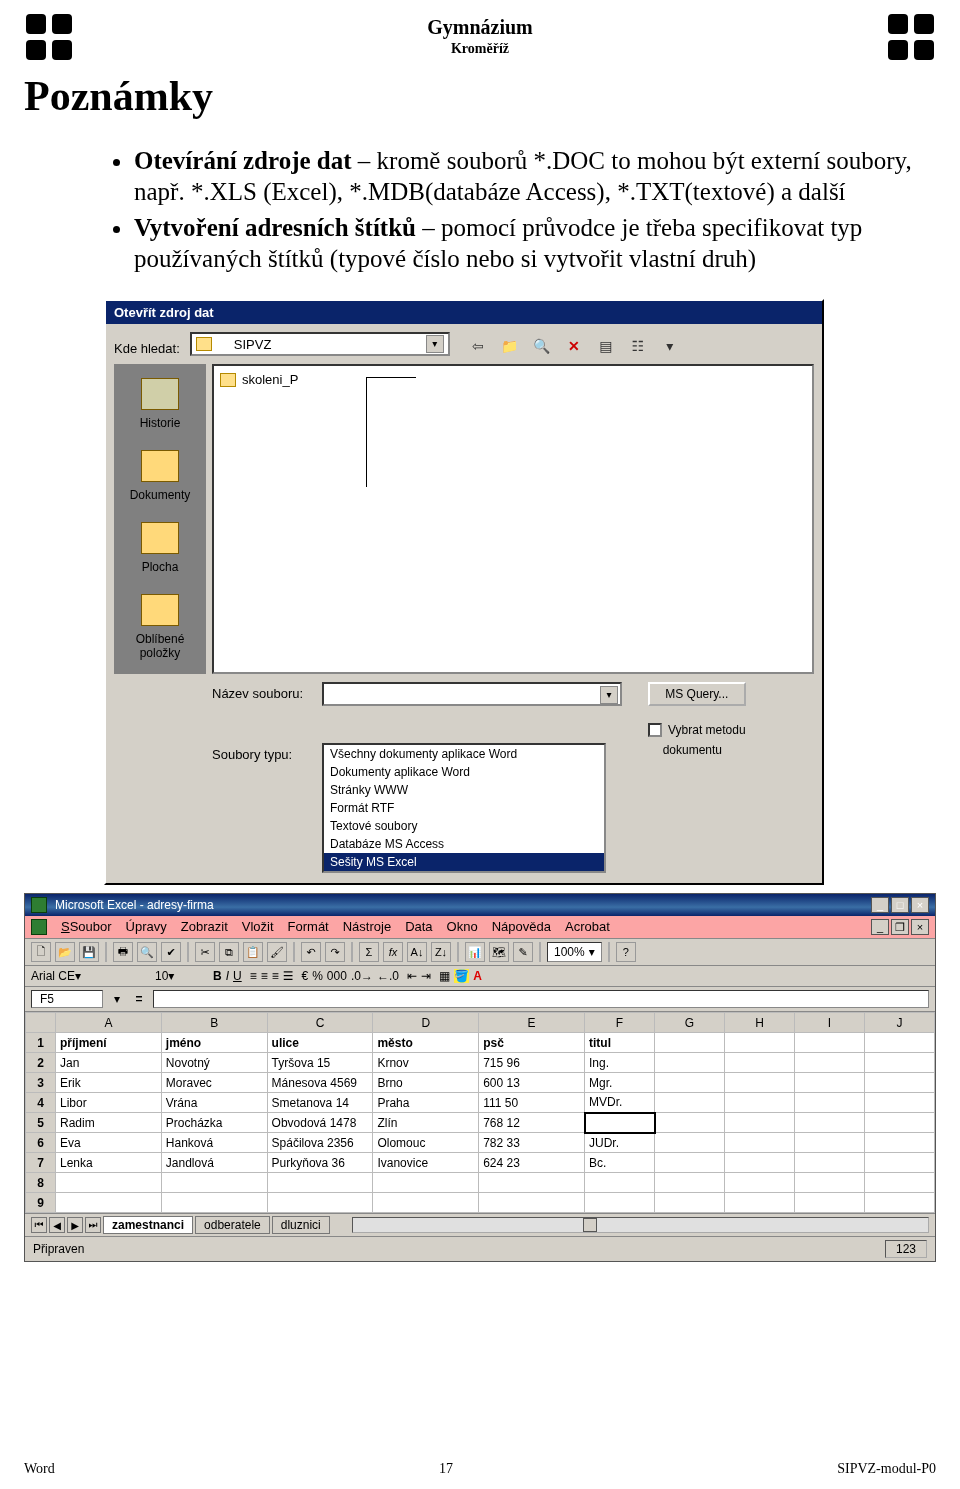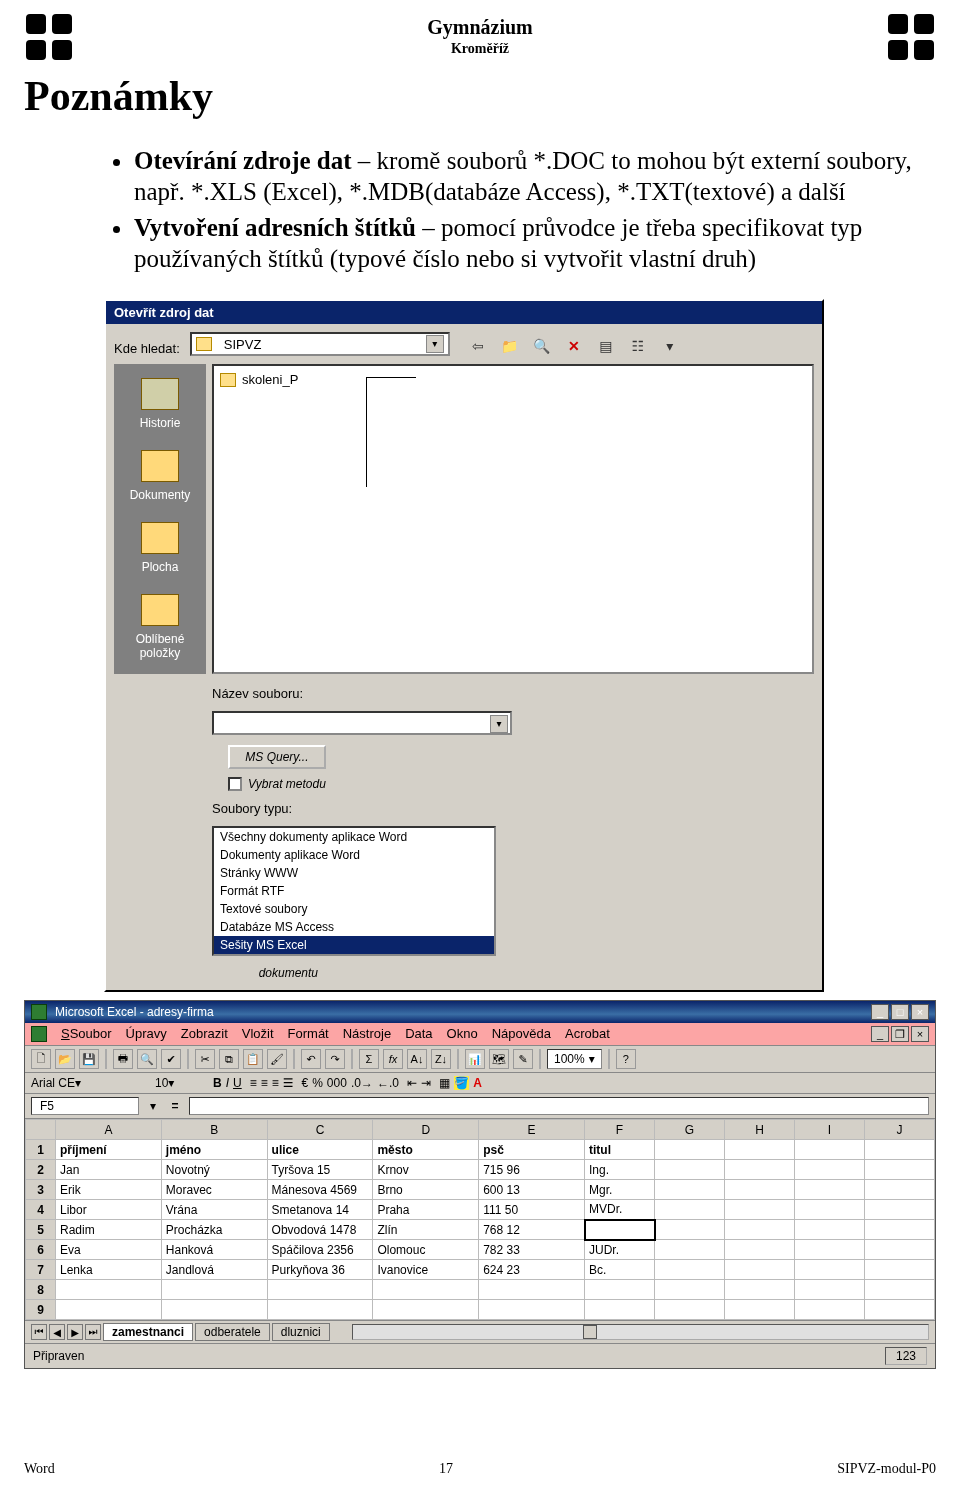--- a/index.html
+++ b/index.html
@@ -79,39 +79,39 @@
     gap: 10px;
     padding: 8px 8px 2px 8px;
   }
   .kde-label { font-size: 13px; }
   .combo {
     background: #fff;
     border: 2px inset #888;
     height: 24px;
     display: flex; align-items: center;
     padding: 0 4px;
-    gap: 12px;
+    gap: 22px;
     flex: 0 0 260px;
   }
   .combo .folder { width: 16px; height: 14px; background: #ffe08a; border: 1px solid #b58a00; }
   .combo .drop { margin-left: auto; width: 18px; height: 18px; background: #d4d0c8; border: 1px solid #888; text-align: center; line-height: 16px; font-size: 10px; }
   .tb-icons { display: flex; gap: 12px; align-items: center; margin-left: 8px; }
   .tb-btn { width: 20px; height: 20px; display: flex; align-items:center; justify-content:center; font-size: 14px; color: #333; }
   .tb-btn.red { color: #c00; font-weight: bold; }
   .places {
     width: 92px;
     display: flex; flex-direction: column;
     gap: 0;
     background: #808080;
     padding: 4px;
   }
   .place {
     text-align: center;
     padding: 10px 2px;
-    color: #ffffff;
+    color: #000000;
     font-size: 12px;
   }
   .place .pic {
     width: 38px; height: 32px; margin: 0 auto 6px auto;
     background: #ffd97a; border: 1px solid #7a5a00;
   }
   .place.dark .pic { background: #d0cfa8; }
   .list-area {
     flex: 1;
     background: #fff;
@@ -136,42 +136,42 @@
     position: absolute;
     left: 262px; top: 78px;
     width: 50px; height: 110px;
     border-left: 1px solid #000;
     border-top: 1px solid #000;
   }
   .bottom-rows {
     padding: 0 8px 10px 106px;
     display: flex; flex-direction: column; gap: 6px;
   }
-  .brow { display: flex; align-items: flex-start; gap: 10px; flex-direction: column; }
+  .brow { display: flex; align-items: flex-start; gap: 10px; }
   .blabel { width: 100px; font-size: 13px; padding-top: 4px; }
   .bfield { border: 2px inset #888; background: #fff; height: 24px; width: 300px; position: relative; }
   .bfield .drop { position: absolute; right: 2px; top: 2px; width: 18px; height: 18px; background: #d4d0c8; border: 1px solid #888; text-align: center; line-height: 16px; font-size: 10px; }
   .typesel {
     border: 2px inset #888; background: #fff;
     width: 284px;
     font-size: 12px;
   }
   .typesel .opt { padding: 2px 6px; }
   .typesel .opt.sel { background: #0a246a; color: #fff; }
   .winbtn {
     background: #d4d0c8;
     border: 2px outset #fff;
     padding: 3px 10px;
     font-size: 12px;
     min-width: 90px;
     text-align: center;
   }
   .chk { display: flex; align-items: center; gap: 6px; font-size: 12px; }
   .chk .box { width: 14px; height: 14px; background: #fff; border: 2px inset #888; }
-  .right-col { display: flex; flex-direction: column; gap: 8px; margin-left: 16px; font-style: italic; }
+  .right-col { display: flex; flex-direction: column; gap: 17px; margin-left: 16px; }
   .callout2-wrap { position: relative; margin: 24px 0 0 100px; width: 700px; height: 110px; }
   .callout2 { left: 50px; top: 10px; width: 640px; }
   .c2-bracket {
     position: absolute;
     left: 0; top: 0; width: 50px; height: 84px;
     border-left: 1px solid #000;
     border-top: 1px solid #000;
     border-bottom: 1px solid #000;
   }
   .excel {
@@ -212,21 +212,21 @@
     padding: 3px 6px;
     display: flex; align-items: center; gap: 4px;
     border-bottom: 1px solid #888;
   }
   .ex-cellref {
     background: #d4d0c8;
     padding: 3px 6px;
     display: flex; align-items: center; gap: 6px;
     border-bottom: 1px solid #888;
   }
-  .ex-cellref .nbox { border: 1px inset #888; background: #fff; padding: 1px 8px; width: 108px; }
+  .ex-cellref .nbox { border: 1px inset #888; background: #fff; padding: 1px 8px; width: 72px; }
   .ex-cellref .fx { border: 1px inset #888; background:#fff; flex:1; height:18px; }
   .sheet {
     border-collapse: collapse;
     width: 100%;
     table-layout: fixed;
   }
   .sheet th, .sheet td {
     border: 1px solid #bbb;
     font-size: 12px;
     padding: 2px 4px;

